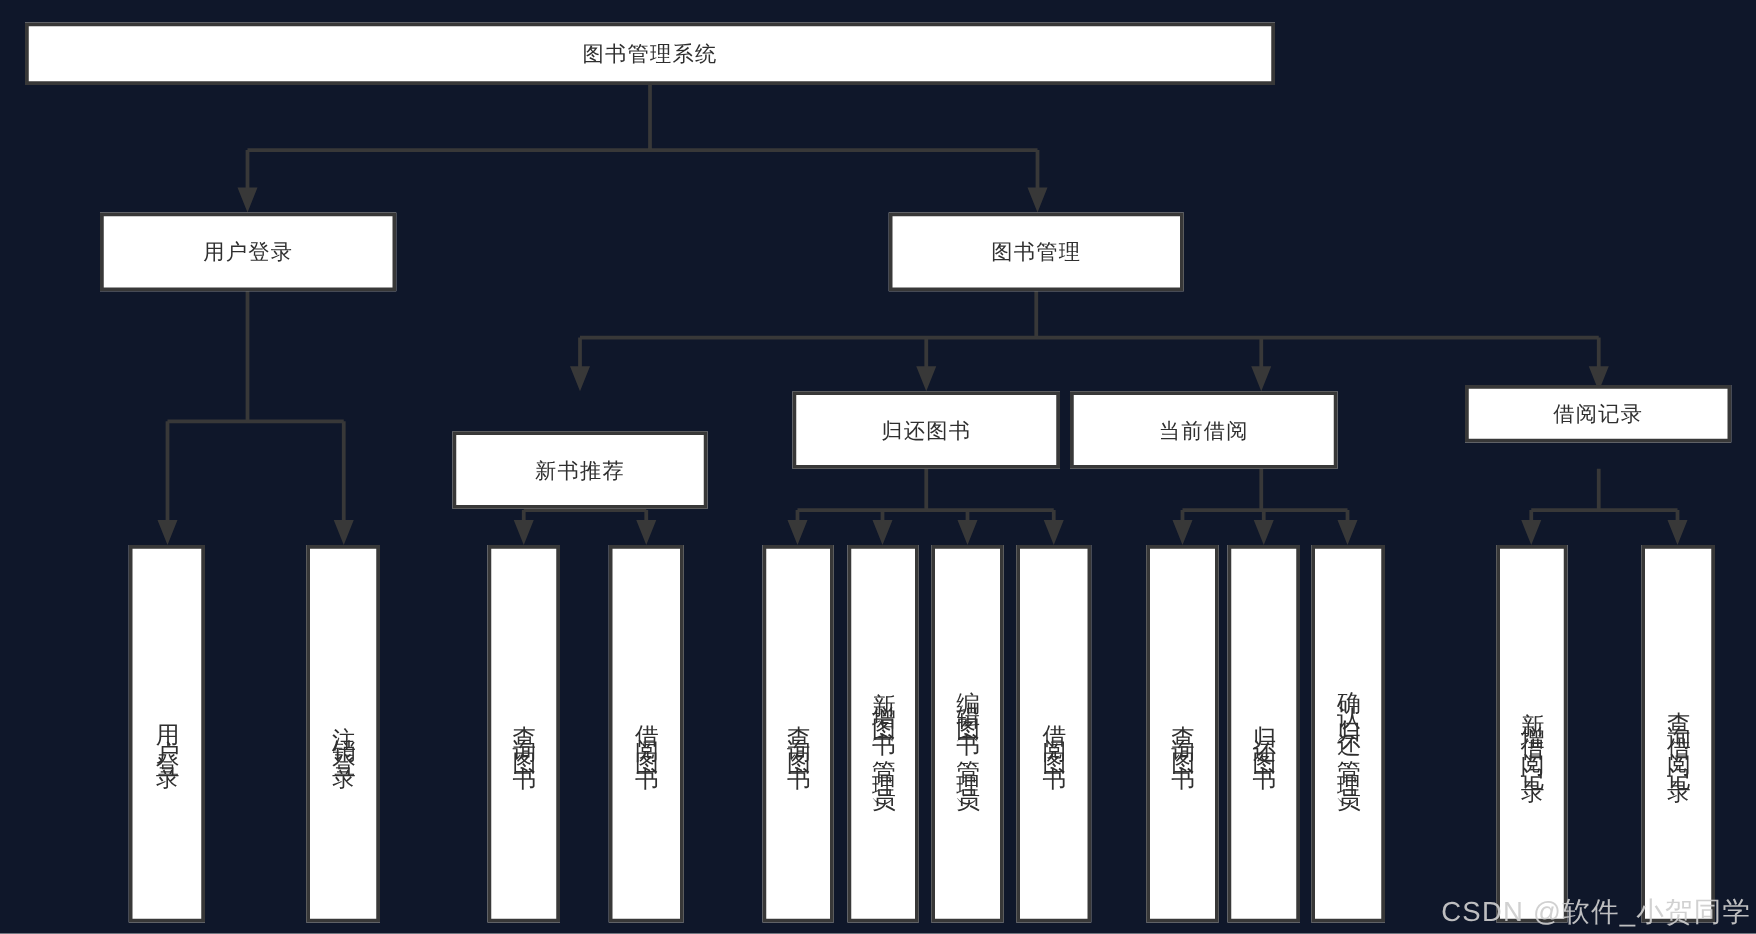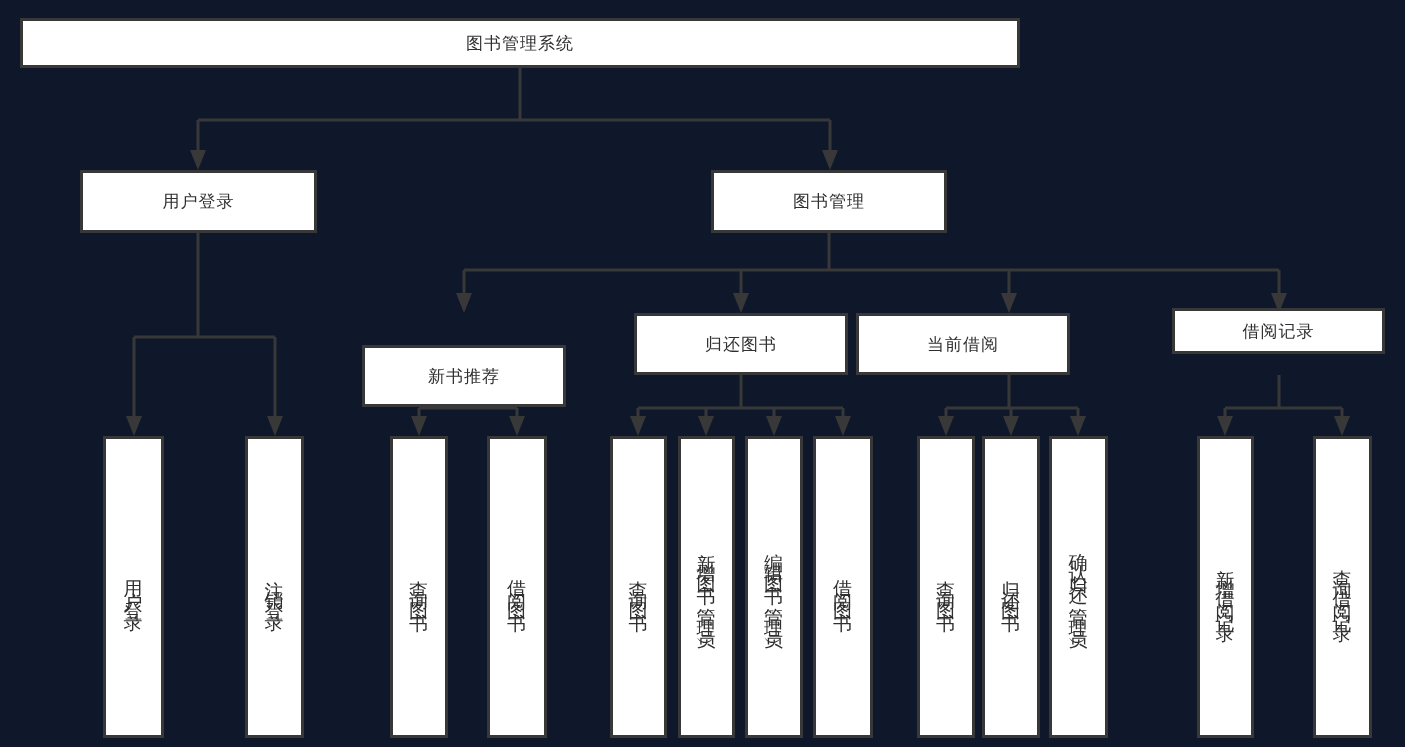--- a/index.html
+++ b/index.html
@@ -97,14 +97,15 @@
   <div class="node leaf" style="left:745px; width:58px;">编辑图书（管理员）</div>
   <div class="node leaf" style="left:813px; width:60px;">借阅图书</div>
 
   <div class="node leaf" style="left:917px; width:58px;">查询图书</div>
   <div class="node leaf" style="left:982px; width:58px;">归还图书</div>
   <div class="node leaf" style="left:1049px; width:59px;">确认归还（管理员）</div>
 
   <div class="node leaf" style="left:1197px; width:57px;">新增借阅记录</div>
   <div class="node leaf" style="left:1313px; width:59px;">查询借阅记录</div>
 
+  <div class="watermark">CSDN @软件_小贺同学</div>
 
 </div>
 
 </body></html>

